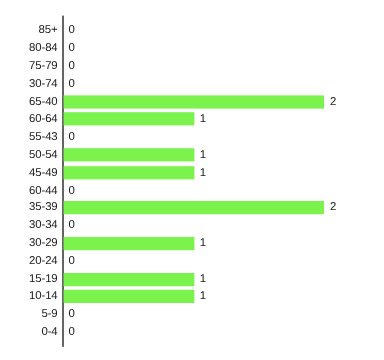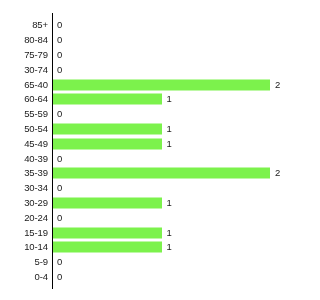--- a/index.html
+++ b/index.html
@@ -106,35 +106,35 @@
         <div class="cat-label">65-40</div>
         <div class="bar" style="width: 217px; background: rgb(124, 242, 76);"></div>
         <div class="val-label" style="left: 275px;">2</div>
       </div>
       <div class="row" style="top: 92px;">
         <div class="cat-label">60-64</div>
         <div class="bar" style="width: 108.5px; background: rgb(124, 242, 76);"></div>
         <div class="val-label" style="left: 166.5px;">1</div>
       </div>
       <div class="row" style="top: 106.8px;">
-        <div class="cat-label">55-59</div>
+        <div class="cat-label">55-43</div>
         <div class="val-label" style="left: 57px;">0</div>
       </div>
       <div class="row" style="top: 121.6px;">
         <div class="cat-label">50-54</div>
         <div class="bar" style="width: 108.5px; background: rgb(124, 242, 76);"></div>
         <div class="val-label" style="left: 166.5px;">1</div>
       </div>
       <div class="row" style="top: 136.4px;">
         <div class="cat-label">45-49</div>
         <div class="bar" style="width: 108.5px; background: rgb(124, 242, 76);"></div>
         <div class="val-label" style="left: 166.5px;">1</div>
       </div>
       <div class="row" style="top: 151.2px;">
-        <div class="cat-label">40-39</div>
+        <div class="cat-label">60-44</div>
         <div class="val-label" style="left: 57px;">0</div>
       </div>
       <div class="row" style="top: 166px;">
         <div class="cat-label">35-39</div>
         <div class="bar" style="width: 217px; background: rgb(124, 242, 76);"></div>
         <div class="val-label" style="left: 275px;">2</div>
       </div>
       <div class="row" style="top: 180.8px;">
         <div class="cat-label">30-34</div>
         <div class="val-label" style="left: 57px;">0</div>

